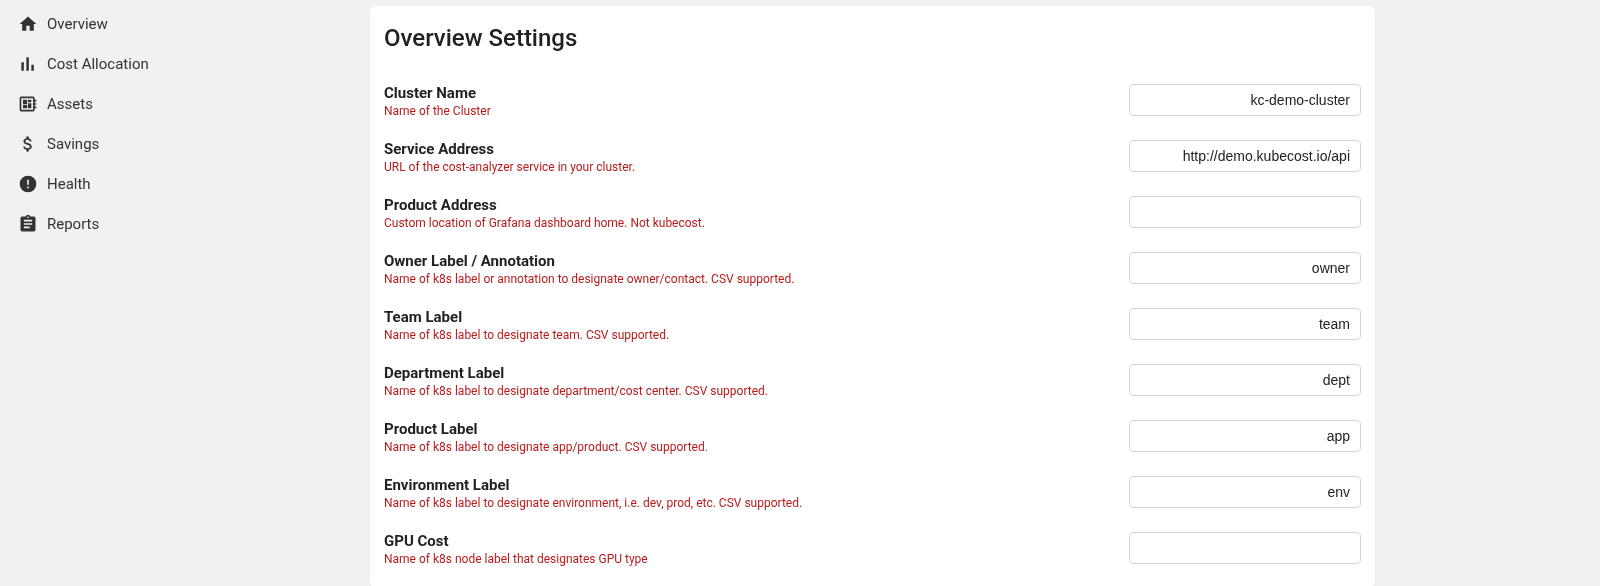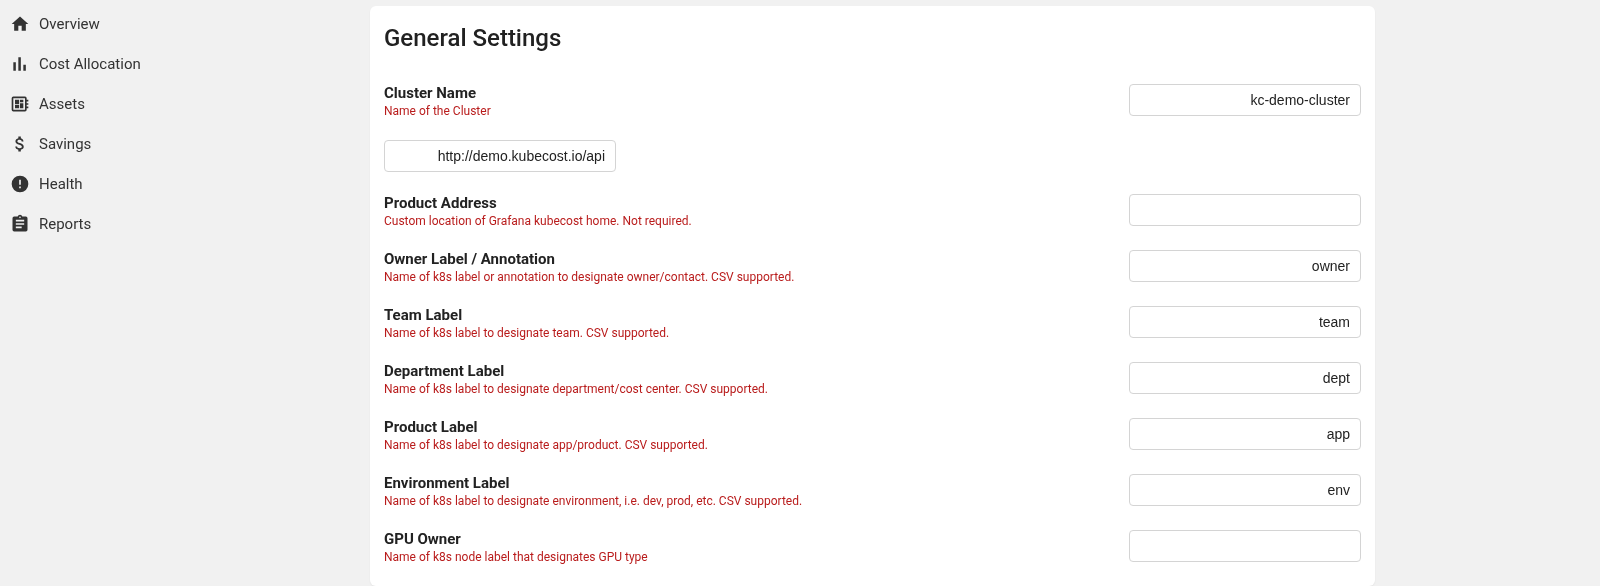--- a/index.html
+++ b/index.html
@@ -9,21 +9,21 @@
     background: #f1f1f1;
     color: #212121;
     width: 1600px;
     height: 586px;
     overflow: hidden;
     position: relative;
   }
 
   .sidebar {
     position: absolute;
-    left: 0;
+    left: 8px;
     top: 0;
     width: 370px;
     height: 586px;
     padding-top: 4px;
   }
   .sidebar-item {
     display: flex;
     align-items: center;
     height: 40px;
     padding-left: 8px;
@@ -141,38 +141,42 @@
     <span class="icon">
       <svg viewBox="0 0 24 24">
           <path d="M19 3h-4.18A3 3 0 0 0 12 1a3 3 0 0 0-2.82 2H5a2 2 0 0 0-2 2v14a2 2 0 0 0 2 2h14a2 2 0 0 0 2-2V5a2 2 0 0 0-2-2zm-7 0a1 1 0 1 1 0 2 1 1 0 0 1 0-2zm2 14H7v-2h7v2zm3-4H7v-2h10v2zm0-4H7V7h10v2z"></path>
         </svg>
     </span>
     <span class="label">Reports</span>
   </div>
 </nav>
 
 <section class="card">
-  <h2>General Settings</h2>
+  <h2>Overview Settings</h2>
 
   <div class="setting-row">
     <div class="setting-labels">
       <div class="setting-title">Cluster Name</div>
       <div class="setting-desc">Name of the Cluster</div>
     </div>
     <input type="text" value="kc-demo-cluster" style="">
   </div>
 
   <div class="setting-row">
+    <div class="setting-labels">
+      <div class="setting-title">Service Address</div>
+      <div class="setting-desc">URL of the cost-analyzer service in your cluster.</div>
+    </div>
     <input type="text" value="http://demo.kubecost.io/api" style="">
   </div>
 
   <div class="setting-row">
     <div class="setting-labels">
       <div class="setting-title">Product Address</div>
-      <div class="setting-desc">Custom location of Grafana kubecost home. Not required.</div>
+      <div class="setting-desc">Custom location of Grafana dashboard home. Not kubecost.</div>
     </div>
     <input type="text" value="" style="">
   </div>
 
   <div class="setting-row">
     <div class="setting-labels">
       <div class="setting-title">Owner Label / Annotation</div>
       <div class="setting-desc">Name of k8s label or annotation to designate owner/contact. CSV supported.</div>
     </div>
     <input type="text" value="owner" style="">
@@ -205,19 +209,19 @@
   <div class="setting-row">
     <div class="setting-labels">
       <div class="setting-title">Environment Label</div>
       <div class="setting-desc">Name of k8s label to designate environment, i.e. dev, prod, etc. CSV supported.</div>
     </div>
     <input type="text" value="env" style="">
   </div>
 
   <div class="setting-row">
     <div class="setting-labels">
-      <div class="setting-title">GPU Owner</div>
+      <div class="setting-title">GPU Cost</div>
       <div class="setting-desc">Name of k8s node label that designates GPU type</div>
     </div>
     <input type="text" value="" style="">
   </div>
 
 </section>
 
 </body></html>

